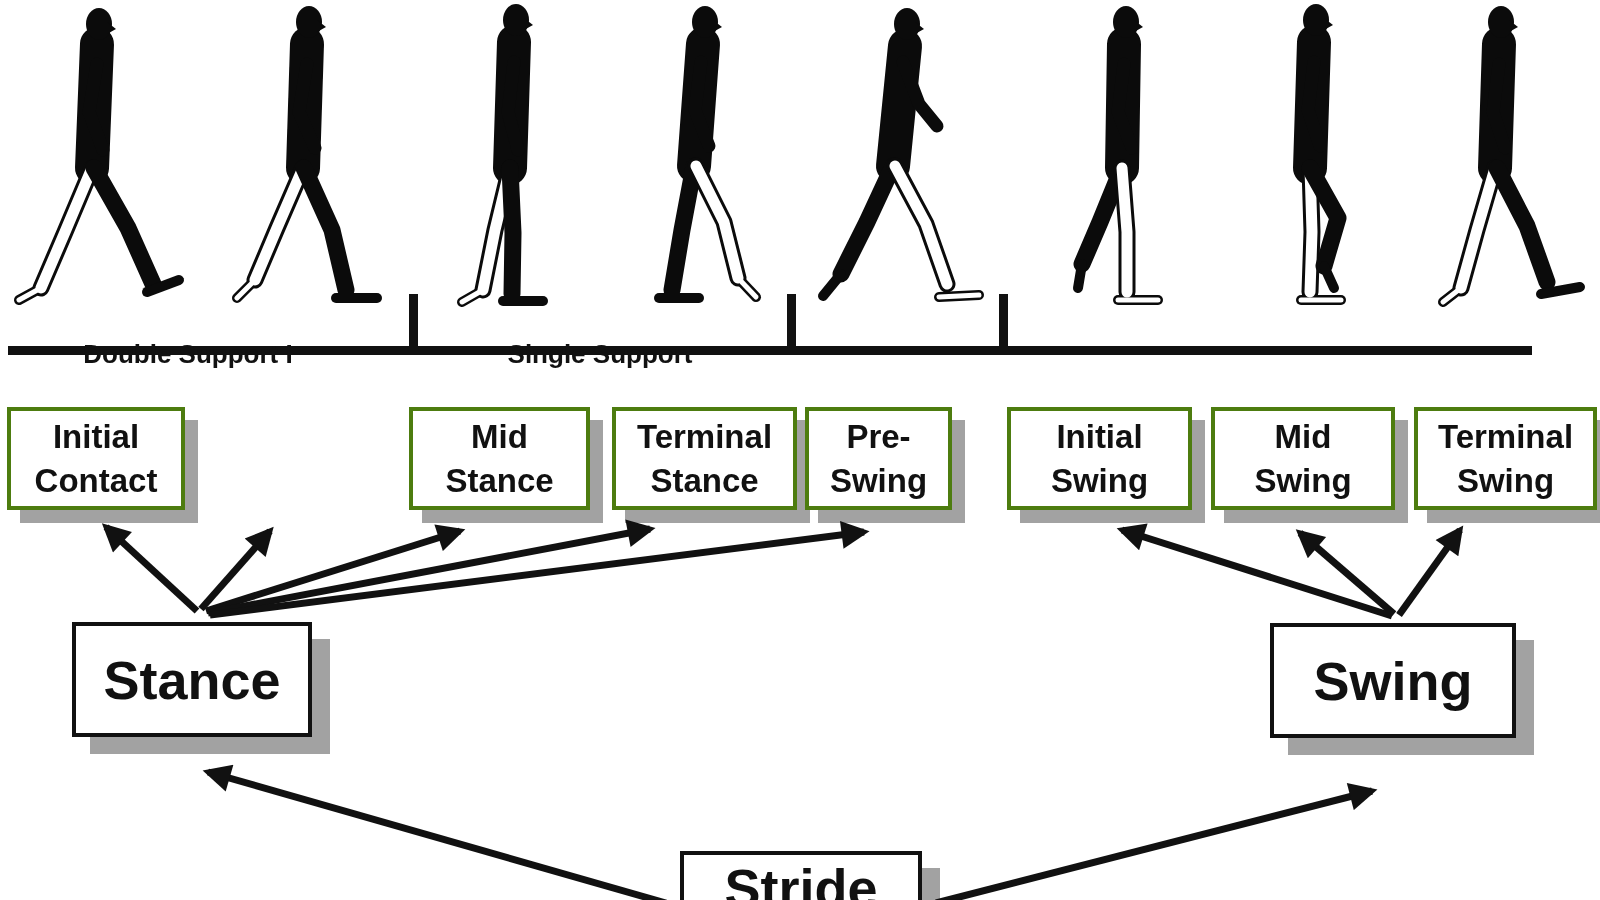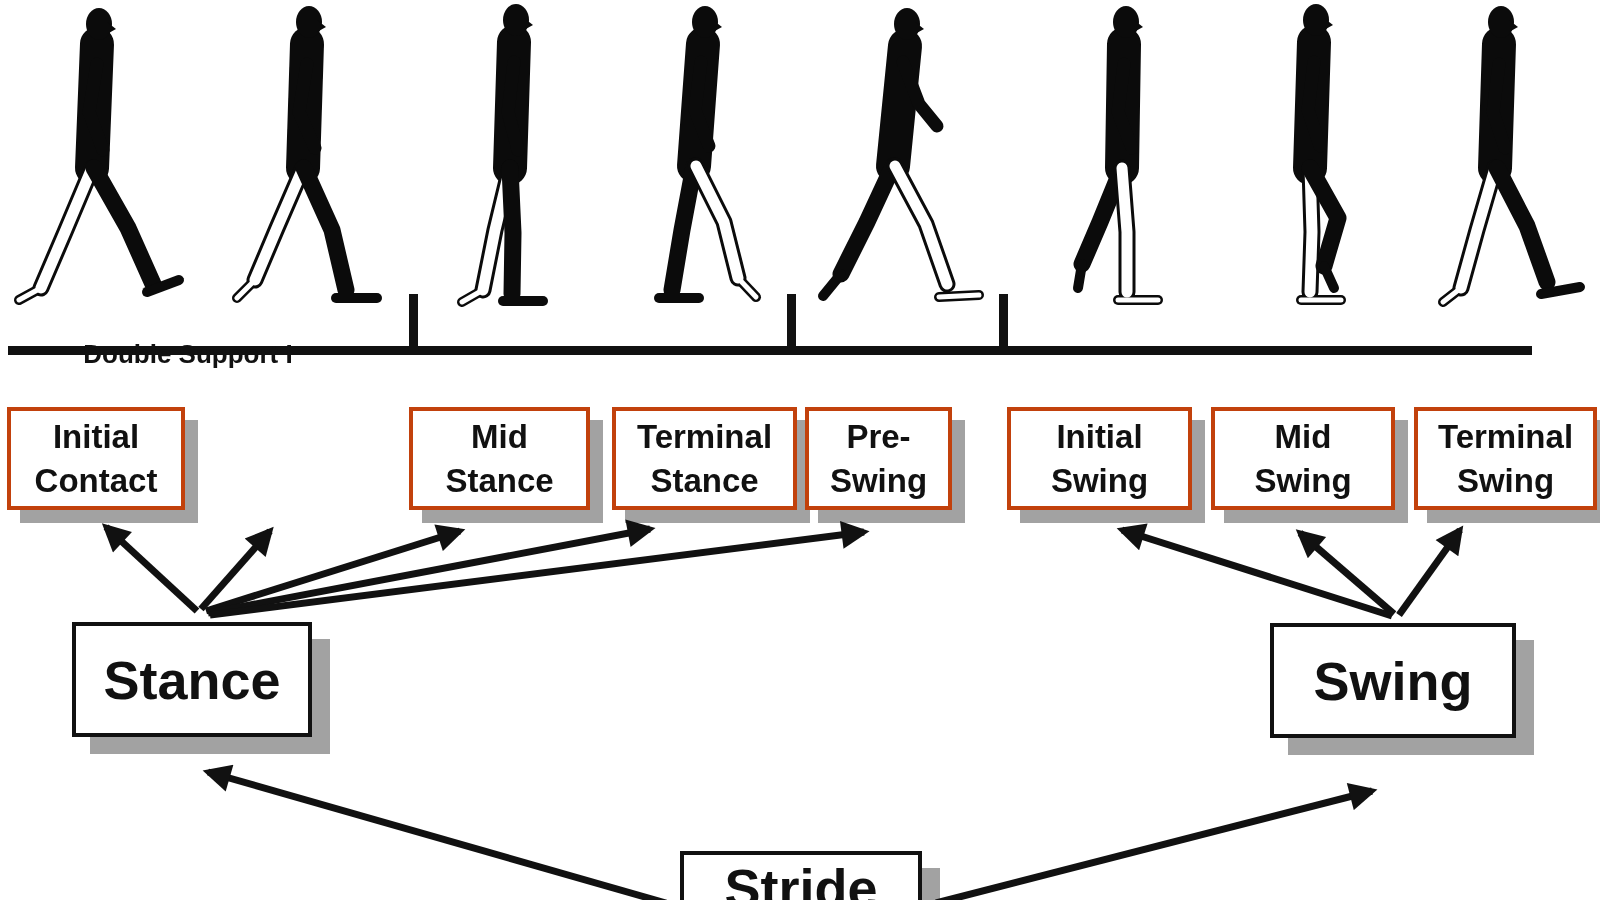--- a/index.html
+++ b/index.html
@@ -9,21 +9,21 @@
   }
   .figure{position:absolute;top:0;width:200px;height:312px;}
   .figure svg{display:block;width:200px;height:312px;}
   .groundline,.tick{position:absolute;background:#111;}
   .plabel{
     position:absolute;top:313px;height:36px;line-height:36px;
     font-weight:bold;font-size:26px;text-align:center;white-space:nowrap;margin-top:23px;
   }
   .pbox{
     position:absolute;top:407px;height:103px;box-sizing:border-box;
-    background:#fff;border:4px solid #c2410c;box-shadow:13px 13px 0 #a2a2a2;
+    background:#fff;border:4px solid #4d7c0f;box-shadow:13px 13px 0 #a2a2a2;
     display:flex;align-items:center;justify-content:center;text-align:center;
     font-weight:bold;font-size:33px;line-height:44px;white-space:pre-line;
   }
   .bigbox{
     position:absolute;box-sizing:border-box;background:#fff;border:4px solid #111;
     box-shadow:18px 17px 0 #a2a2a2;display:flex;align-items:center;justify-content:center;
     font-weight:bold;font-size:54px;
   }
   .overlay{position:absolute;left:0;top:0;width:1600px;height:900px;}
 </style>
@@ -146,20 +146,21 @@
   </svg>
       </div>
     </div>
 
   <div class="groundline" style="left:8px;top:346px;width:1524px;height:9px"></div>
   <div class="tick" style="left:409px;top:294px;width:9px;height:61px"></div>
   <div class="tick" style="left:787px;top:294px;width:9px;height:61px"></div>
   <div class="tick" style="left:999px;top:294px;width:9px;height:61px"></div>
 
   <div class="plabel" style="left:58px;width:260px">Double Support I</div>
+  <div class="plabel" style="left:470px;width:260px">Single Support</div>
 
   <div class="pbox" style="left:7px;width:178px">Initial
 Contact</div>
   <div class="pbox" style="left:409px;width:181px">Mid
 Stance</div>
   <div class="pbox" style="left:612px;width:185px">Terminal
 Stance</div>
   <div class="pbox" style="left:805px;width:147px">Pre-
 Swing</div>
   <div class="pbox" style="left:1007px;width:185px">Initial

